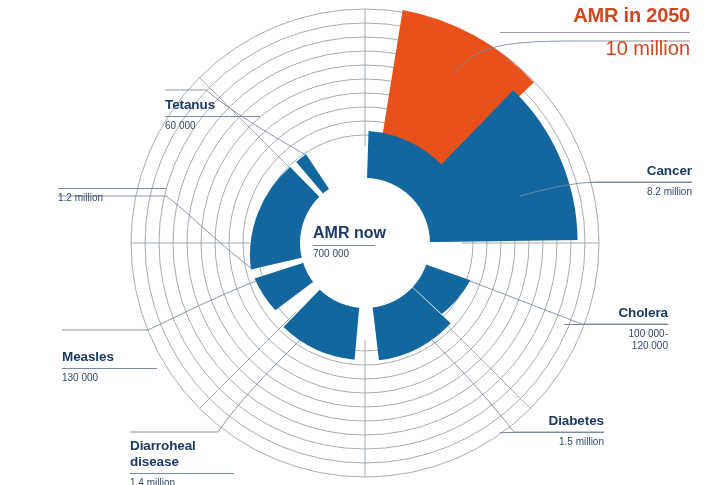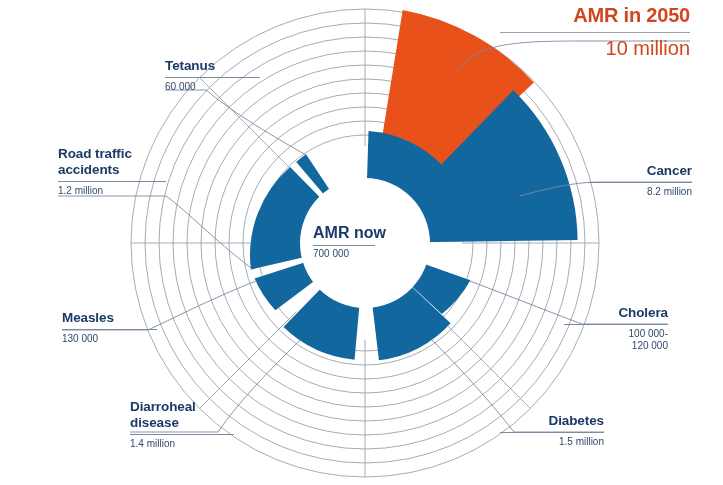--- a/index.html
+++ b/index.html
@@ -46,20 +46,21 @@
   .callout .cat-value {
     font-size: 10px;
     color: #2f4a6d;
     white-space: pre-line;
   }
   .callout.align-right {
     text-align: right;
   }
   .callout.align-left {
     text-align: left;
+    margin-top: 39px;
   }
   
   .headline {
     position: absolute;
     text-align: right;
   }
   .headline .hl-title {
     font-weight: bold;
     font-size: 20px;
     color: #d2451e;
@@ -211,22 +212,20 @@
     <div class="c-value">700 000</div>
   </div>
 
   <div class="callout align-left" style="left:165px; top:58px; width:95px;">
     <div class="cat-name">Tetanus</div>
     <div class="cat-rule"></div>
     <div class="cat-value">60 000</div>
   </div>
 
   <div class="callout align-left" style="left:58px; top:146px; width:108px;">
-    <div class="cat-name">Road traffic
-accidents</div>
     <div class="cat-rule"></div>
     <div class="cat-value">1.2 million</div>
   </div>
 
   <div class="callout align-left" style="left:62px; top:310px; width:95px;">
     <div class="cat-name">Measles</div>
     <div class="cat-rule"></div>
     <div class="cat-value">130 000</div>
   </div>
 

